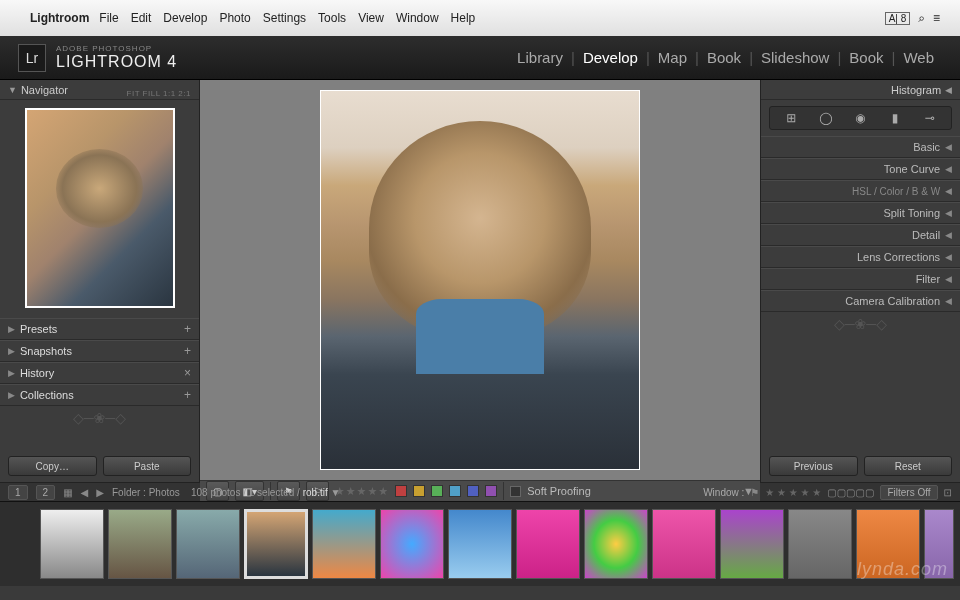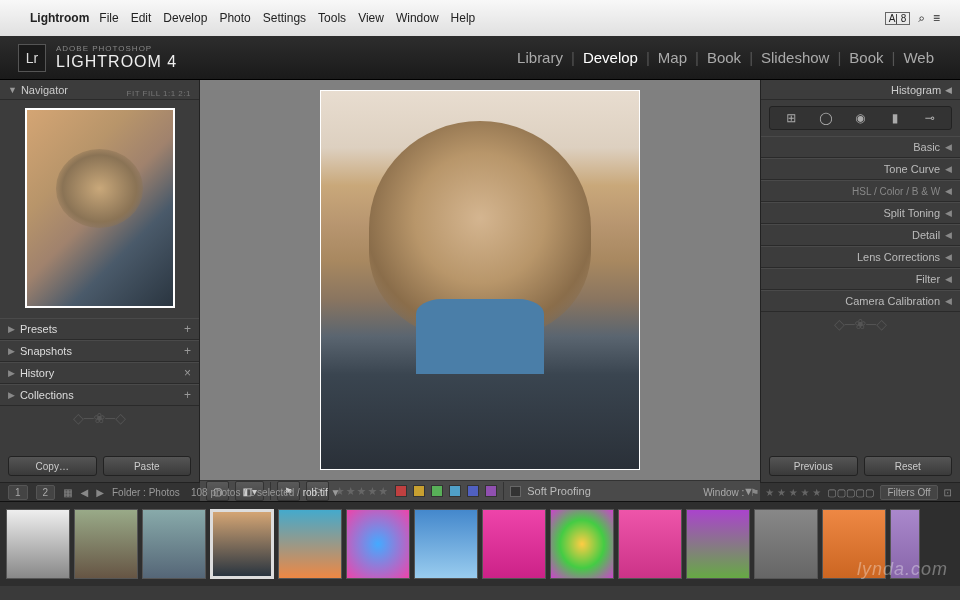--- a/index.html
+++ b/index.html
@@ -69,21 +69,21 @@
 
 
 .status { height: 20px; background: #333; border-top: 1px solid #222; border-bottom: 1px solid #111; display: flex; align-items: center; padding: 0 8px; gap: 8px; font-size: 10px; color: #aaa; }
 .status .pill { padding: 1px 6px; border: 1px solid #555; border-radius: 2px; background: #444; cursor: pointer; }
 .status .icon { color: #888; cursor: pointer; }
 .status .path { color: #999; }
 .status .path b { color: #ddd; font-weight: normal; }
 .status .right { margin-left: auto; display: flex; gap: 6px; align-items: center; }
 
 
-.filmstrip { height: 84px; background: #2e2e2e; display: flex; align-items: center; padding: 4px 6px; gap: 4px; overflow: hidden; position: relative; }
+.filmstrip { height: 84px; background: #2e2e2e; display: flex; align-items: center; padding: 4px 6px; gap: 4px; overflow: hidden; position: relative; justify-content: flex-end; }
 .thumb { width: 64px; height: 70px; border: 1px solid #555; background: #888; flex-shrink: 0; cursor: pointer; }
 .thumb.sel { border: 3px solid #ddd; }
 .watermark { position: absolute; right: 12px; bottom: 6px; font-size: 18px; color: rgba(255,255,255,0.35); font-style: italic; letter-spacing: 1px; pointer-events: none; }
 </style>
 </head>
 <body>
 
 <div class="mac-bar">
   <span class="apple"></span>
   <span class="app">Lightroom</span>

